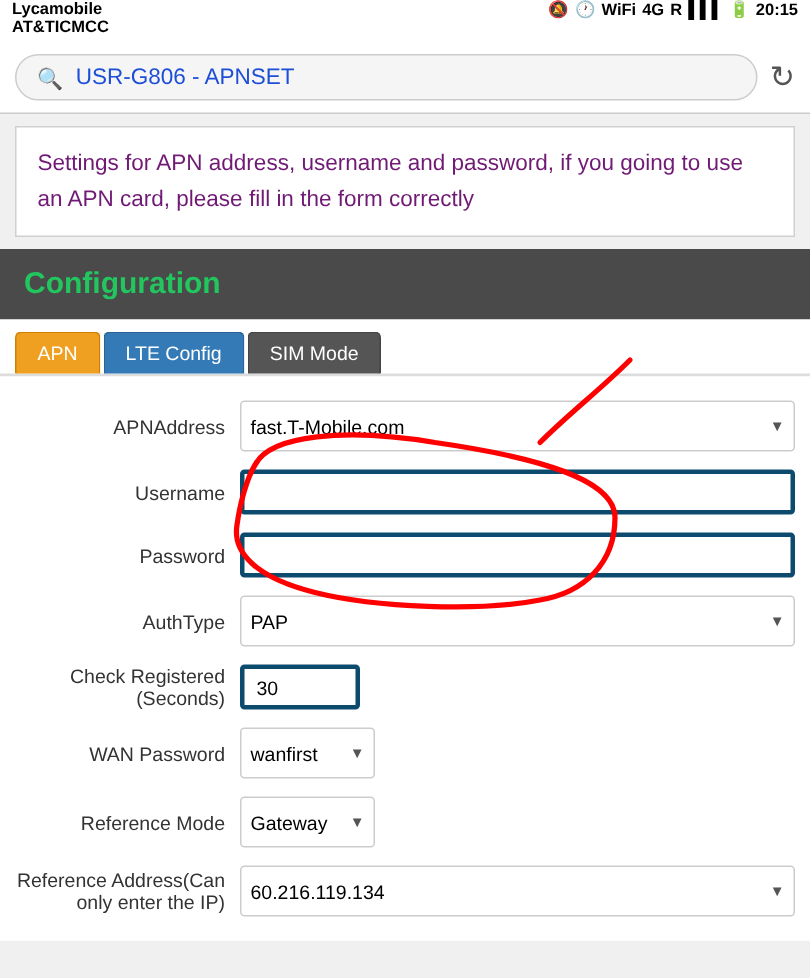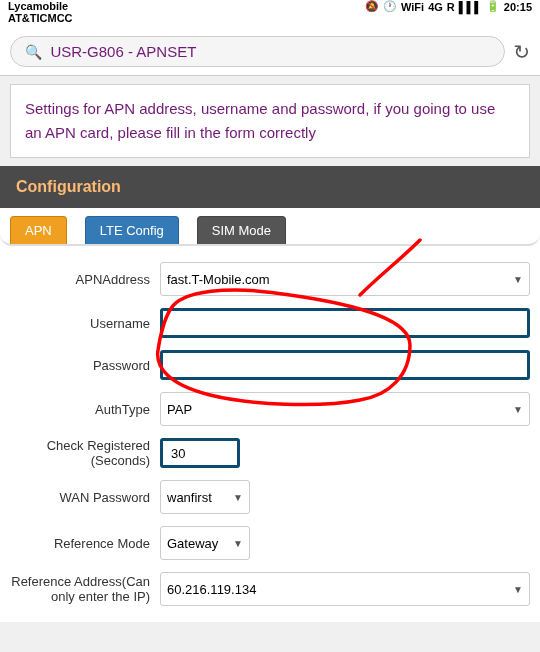--- a/index.html
+++ b/index.html
@@ -54,21 +54,21 @@
       background: #f5f5f5;
       display: flex;
       align-items: center;
       gap: 8px;
     }
     .search-icon {
       color: #888;
       font-size: 14px;
     }
     .search-text {
-      color: #701a75;
+      color: #1d4ed8;
       font-size: 15px;
     }
     .refresh-icon {
       color: #555;
       font-size: 20px;
       cursor: pointer;
     }
 
     
     .info-box {
@@ -82,33 +82,32 @@
     }
 
     
     .config-section {
       background: #fff;
       margin: 0 0;
     }
     .config-header {
       background: #4a4a4a;
       padding: 12px 16px;
-      color: #fdba74;
-      font-size: 16px;
+      color: #22c55e;
+      font-size: 20px;
       font-weight: bold;
     }
 
     
     .tabs {
       display: flex;
       background: #fff;
       padding: 8px 10px 0 10px;
-      gap: 18px;
+      gap: 2px;
       border-bottom: 2px solid #ddd;
-      border-radius: 12px;
     }
     .tab {
       padding: 6px 14px;
       border-radius: 4px 4px 0 0;
       font-size: 13px;
       cursor: pointer;
       border: 1px solid #ccc;
       border-bottom: none;
       color: #fff;
     }

